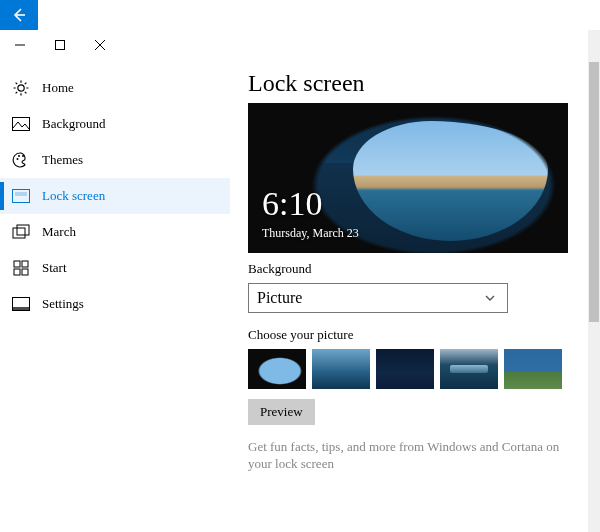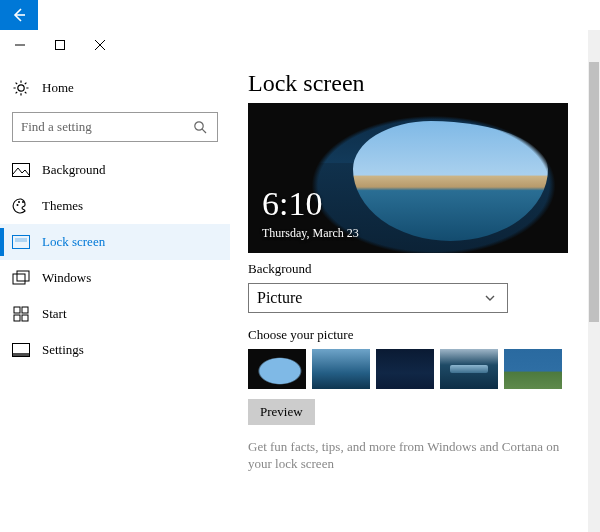--- a/index.html
+++ b/index.html
@@ -239,29 +239,20 @@
         <svg width="18" height="18" viewBox="0 0 18 18">
             <circle cx="9" cy="9" r="3.2" stroke="#000" fill="none" stroke-width="1.2"></circle>
             <g stroke="#000" stroke-width="1.2">
               <path d="M9 1.5v2.2M9 14.3v2.2M1.5 9h2.2M14.3 9h2.2M3.6 3.6l1.6 1.6M12.8 12.8l1.6 1.6M14.4 3.6l-1.6 1.6M5.2 12.8l-1.6 1.6"></path>
             </g>
           </svg>
       </span>
       <span class="nav-label">Home</span>
     </div>
 
-    <div class="search-box">
-      <span class="ph">Find a setting</span>
-      <span class="icon">
-        <svg width="14" height="14" viewBox="0 0 14 14">
-            <circle cx="6" cy="6" r="4.2" stroke="#666" fill="none" stroke-width="1.2"></circle>
-            <path d="M9.2 9.2 L13 13" stroke="#666" stroke-width="1.2"></path>
-          </svg>
-      </span>
-    </div>
 
 
     <div class="nav-row">
       <span class="icon">
         <svg width="18" height="14" viewBox="0 0 18 14">
             <rect x="0.5" y="0.5" width="17" height="13" stroke="#000" fill="none"></rect>
             <path d="M1 11 L6 5 L10 10 L13 7 L17 12" stroke="#000" fill="none"></path>
           </svg>
       </span>
       <span class="nav-label">Background</span>
@@ -289,21 +280,21 @@
       <span class="nav-label">Lock screen</span>
     </div>
 
     <div class="nav-row">
       <span class="icon">
         <svg width="18" height="16" viewBox="0 0 18 16">
             <rect x="1" y="4" width="12" height="10" stroke="#000" fill="none"></rect>
             <rect x="5" y="1" width="12" height="10" stroke="#000" fill="none"></rect>
           </svg>
       </span>
-      <span class="nav-label">Windows</span>
+      <span class="nav-label">March</span>
     </div>
 
     <div class="nav-row">
       <span class="icon">
         <svg width="16" height="16" viewBox="0 0 16 16">
             <rect x="1" y="1" width="6" height="6" stroke="#000" fill="none"></rect>
             <rect x="9" y="1" width="6" height="6" stroke="#000" fill="none"></rect>
             <rect x="1" y="9" width="6" height="6" stroke="#000" fill="none"></rect>
             <rect x="9" y="9" width="6" height="6" stroke="#000" fill="none"></rect>
           </svg>

